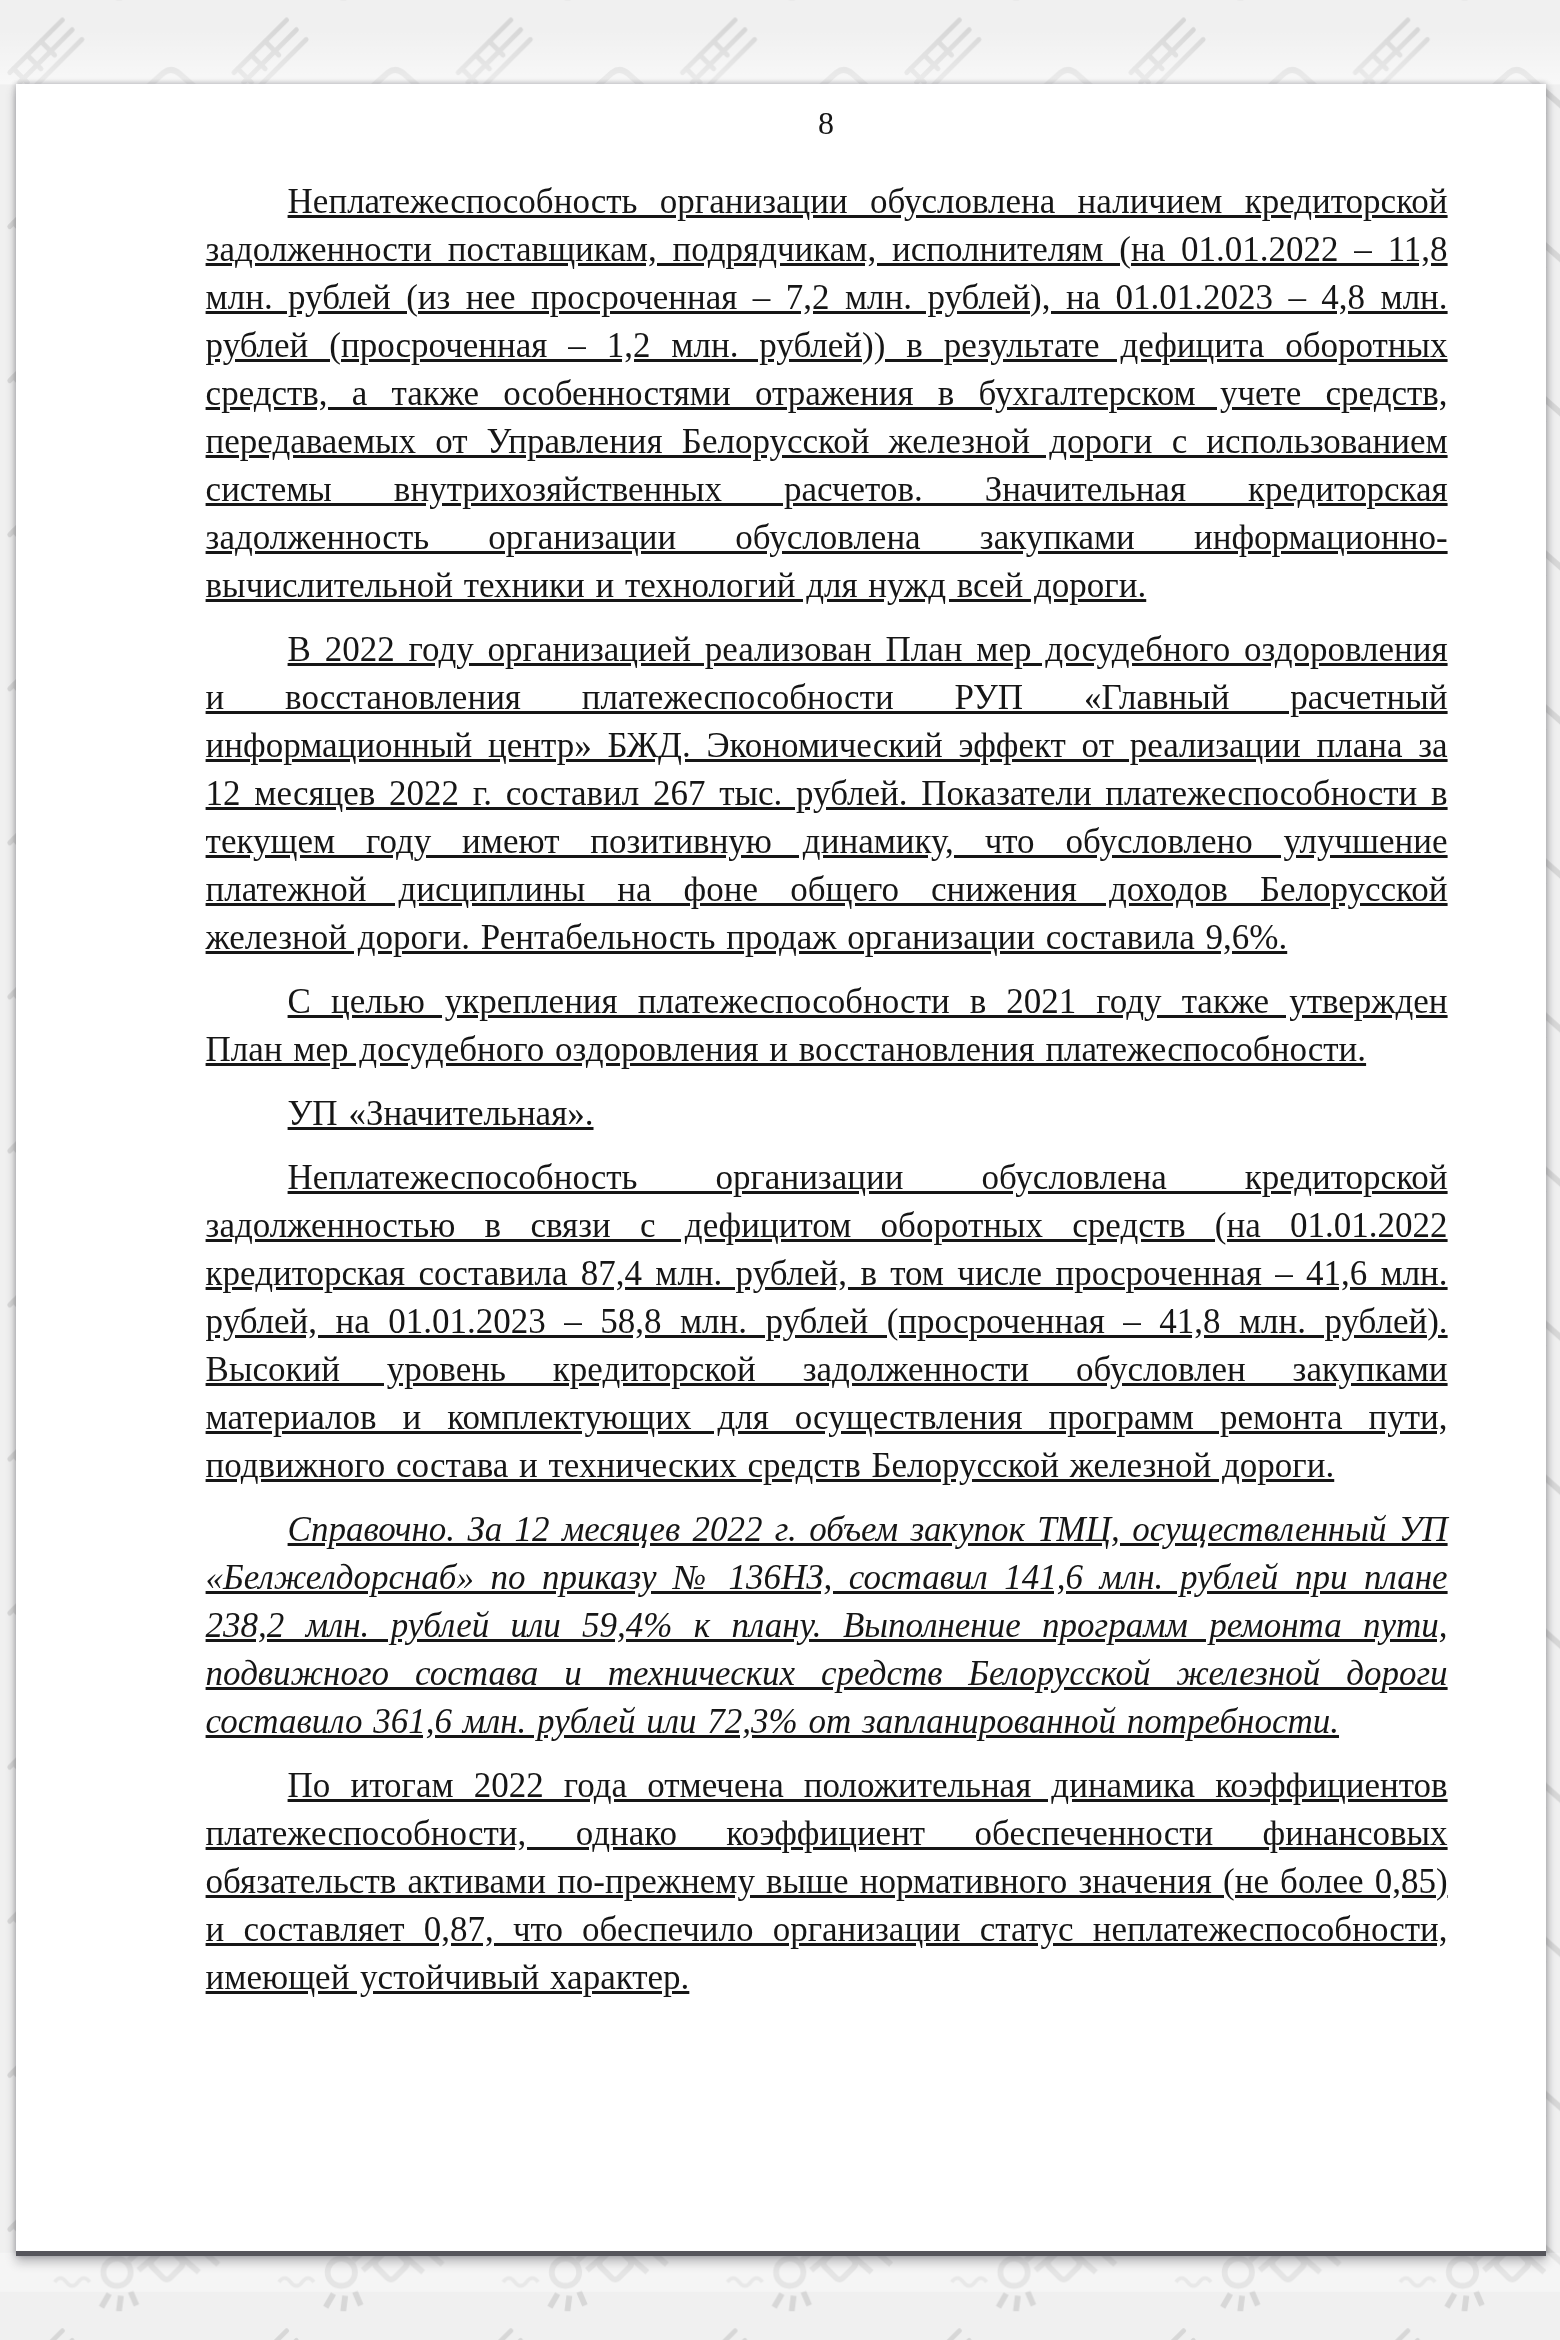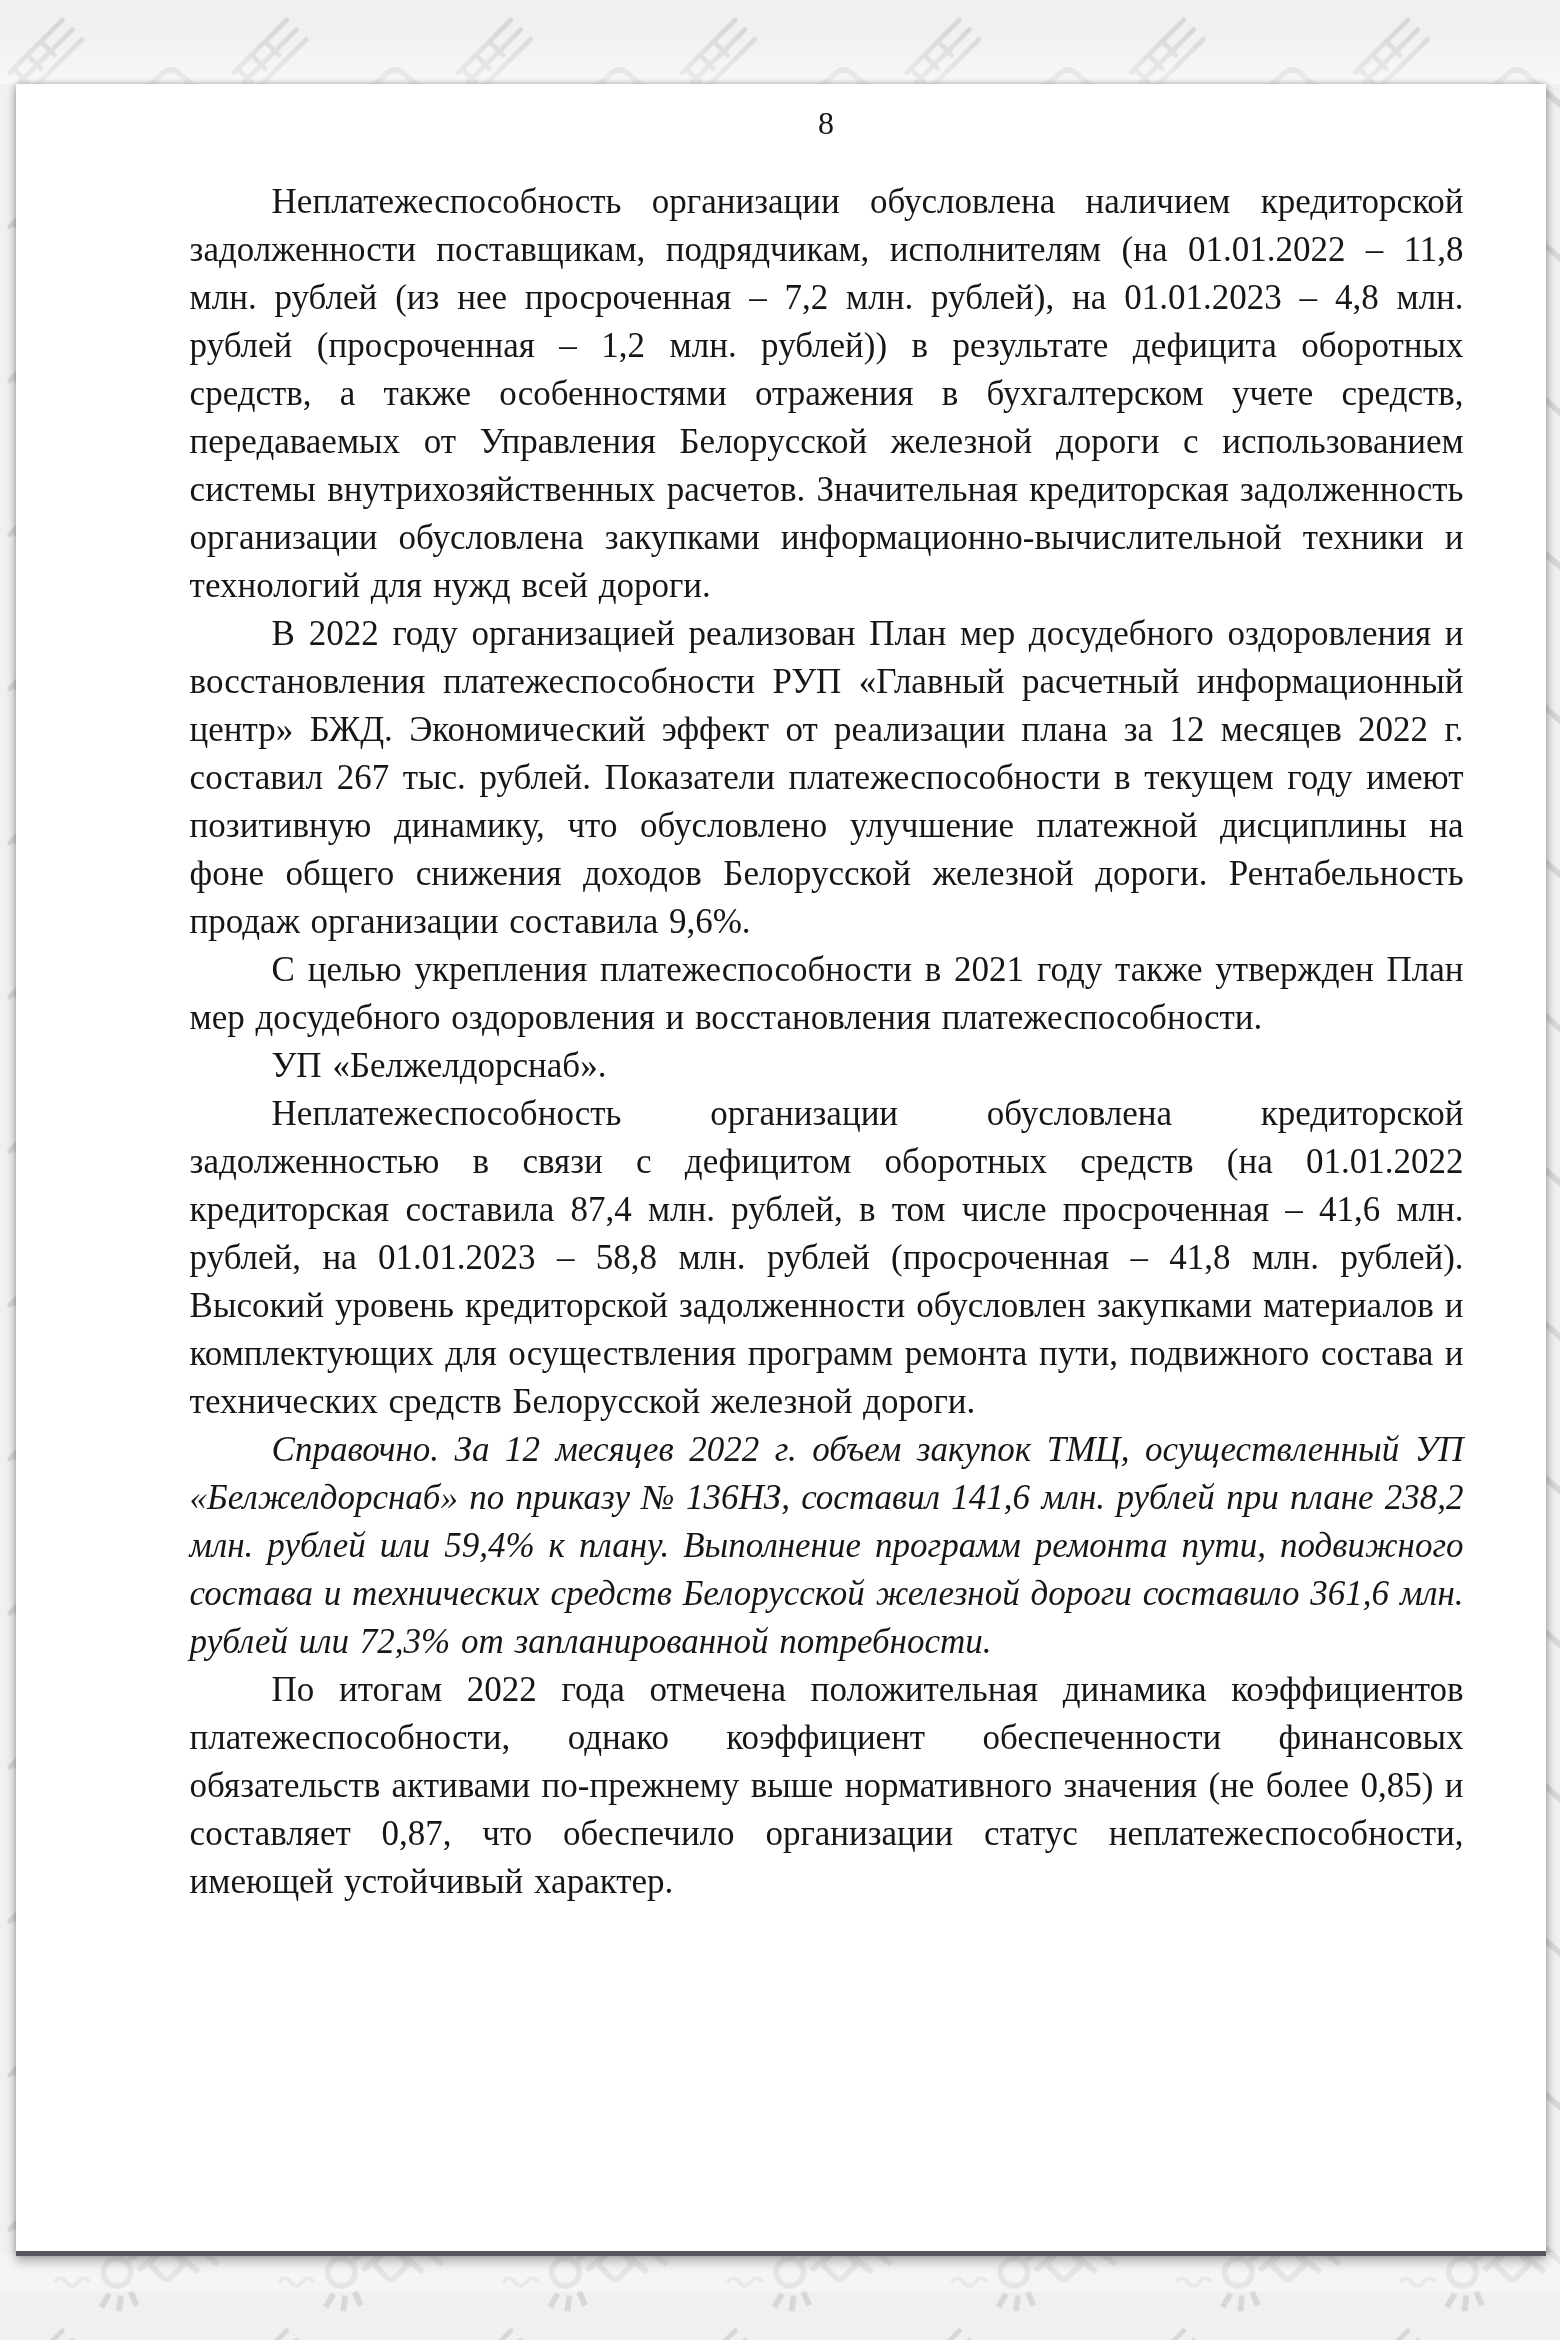--- a/index.html
+++ b/index.html
@@ -39,26 +39,27 @@
     color: #161616;
   }
   .page-number {
     text-align: center;
     font-size: 32px;
     line-height: 39px;
     margin-bottom: 35px;
     letter-spacing: 1px;
   }
   p.para {
-    margin: 0;
+    margin: 16px;
     text-indent: 82px;
     text-align: justify;
     font-size: 35px;
     line-height: 48px;
     word-spacing: 2px;
+    text-decoration: underline;
   }
   p.para.italic {
     font-style: italic;
   }
 </style>
 </head>
 <body>
 
 <svg class="bg-svg" width="1560" height="2341" viewBox="0 0 1600 2400" xmlns="http://www.w3.org/2000/svg" aria-hidden="true">
   <defs>
@@ -99,21 +100,21 @@
   <div class="content">
 
     <div class="page-number">8</div>
 
     <p class="para">Неплатежеспособность организации обусловлена наличием кредиторской задолженности поставщикам, подрядчикам, исполнителям (на 01.01.2022 – 11,8 млн. рублей (из нее просроченная – 7,2 млн. рублей), на 01.01.2023 – 4,8 млн. рублей (просроченная – 1,2 млн. рублей)) в результате дефицита оборотных средств, а также особенностями отражения в бухгалтерском учете средств, передаваемых от Управления Белорусской железной дороги с использованием системы внутрихозяйственных расчетов. Значительная кредиторская задолженность организации обусловлена закупками информационно-вычислительной техники и технологий для нужд всей дороги.</p>
 
     <p class="para">В 2022 году организацией реализован План мер досудебного оздоровления и восстановления платежеспособности РУП «Главный расчетный информационный центр» БЖД. Экономический эффект от реализации плана за 12 месяцев 2022 г. составил 267 тыс. рублей. Показатели платежеспособности в текущем году имеют позитивную динамику, что обусловлено улучшение платежной дисциплины на фоне общего снижения доходов Белорусской железной дороги. Рентабельность продаж организации составила 9,6%.</p>
 
     <p class="para">С целью укрепления платежеспособности в 2021 году также утвержден План мер досудебного оздоровления и восстановления платежеспособности.</p>
 
-    <p class="para">УП «Белжелдорснаб».</p>
+    <p class="para">УП «Значительная».</p>
 
     <p class="para">Неплатежеспособность организации обусловлена кредиторской задолженностью в связи с дефицитом оборотных средств (на 01.01.2022 кредиторская составила 87,4 млн. рублей, в том числе просроченная – 41,6 млн. рублей, на 01.01.2023 – 58,8 млн. рублей (просроченная – 41,8 млн. рублей). Высокий уровень кредиторской задолженности обусловлен закупками материалов и комплектующих для осуществления программ ремонта пути, подвижного состава и технических средств Белорусской железной дороги.</p>
 
     <p class="para italic">Справочно. За 12 месяцев 2022 г. объем закупок ТМЦ, осуществленный УП «Белжелдорснаб» по приказу № 136НЗ, составил 141,6 млн. рублей при плане 238,2 млн. рублей или 59,4% к плану. Выполнение программ ремонта пути, подвижного состава и технических средств Белорусской железной дороги составило 361,6 млн. рублей или 72,3% от запланированной потребности.</p>
 
     <p class="para">По итогам 2022 года отмечена положительная динамика коэффициентов платежеспособности, однако коэффициент обеспеченности финансовых обязательств активами по-прежнему выше нормативного значения (не более 0,85) и составляет 0,87, что обеспечило организации статус неплатежеспособности, имеющей устойчивый характер.</p>
 
   </div>
 </div>
 

